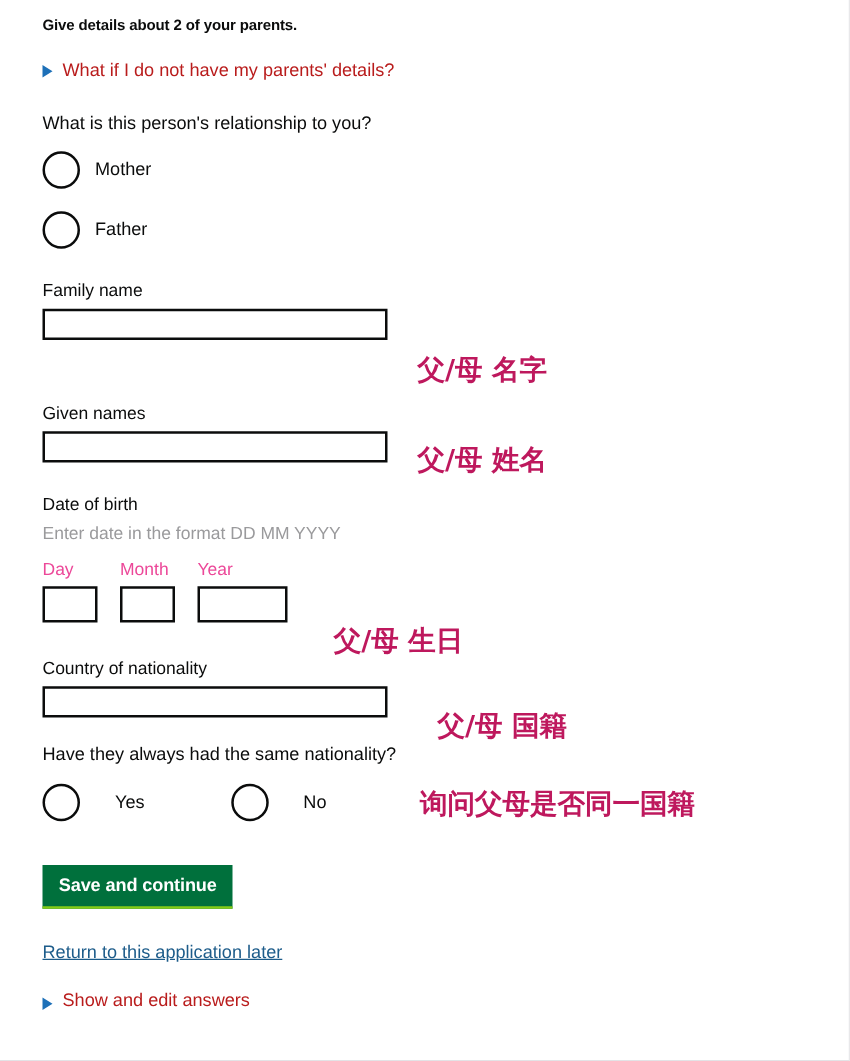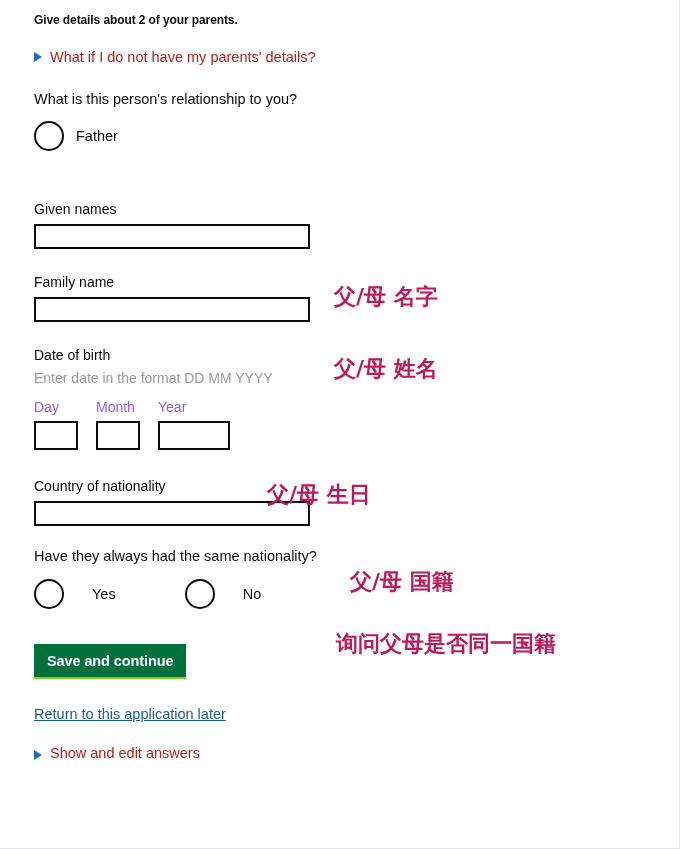--- a/index.html
+++ b/index.html
@@ -126,21 +126,21 @@
     padding: 0 4px;
     border-radius: 0;
     outline: none;
   }
 
   
   .date-labels {
     display: flex;
     align-items: center;
     font-size: 14px;
-    color: #8b5cf6;
+    color: #ec4899;
   }
   .date-labels .dl-day   { width: 44px; }
   .date-labels .dl-month { width: 44px; margin-left: 18px; }
   .date-labels .dl-year  { margin-left: 18px; }
   .date-inputs {
     display: flex;
     align-items: center;
     margin-top: 6px;
   }
   .date-inputs input {
@@ -197,21 +197,21 @@
     position: absolute;
     color: #be185d;
     font-size: 22px;
     font-weight: bold;
     white-space: nowrap;
     line-height: 1;
     font-family: "DejaVu Sans", sans-serif;
   }
   .ann-given    { left: 334px; top: 286px; }
   .ann-family   { left: 334px; top: 358px; }
-  .ann-dob      { left: 267px; top: 484px; }
+  .ann-dob      { left: 267px; top: 503px; }
   .ann-nat      { left: 350px; top: 571px; }
   .ann-same-nat { left: 336px; top: 633px; }
 </style>
 </head>
 <body>
 
 <div class="page">
   <div class="content">
 
     <h1 class="page-heading">Give details about 2 of your parents.</h1>
@@ -219,31 +219,35 @@
     <div class="details-link">
       <span class="details-arrow"></span>
       <span class="details-text">What if I do not have my parents' details?</span>
     </div>
 
     <div class="question-label">What is this person's relationship to you?</div>
 
     <div class="radio-group">
       <label class="radio-row">
         <span class="radio-circle"></span>
+        <span class="radio-label">Mother</span>
+      </label>
+      <label class="radio-row">
+        <span class="radio-circle"></span>
         <span class="radio-label">Father</span>
       </label>
     </div>
 
+    <div class="field-block">
+      <div class="field-label">Family name</div>
+      <input class="text-input" type="text" placeholder="" style="">
+    </div>
+
     <div class="field-block" style="margin-top:50px;">
       <div class="field-label">Given names</div>
-      <input class="text-input" type="text" placeholder="" style="">
-    </div>
-
-    <div class="field-block">
-      <div class="field-label">Family name</div>
       <input class="text-input" type="text" placeholder="" style="">
     </div>
 
     <div class="field-block">
       <div class="field-label">Date of birth</div>
       <div class="field-hint">Enter date in the format DD MM YYYY</div>
       <div class="date-labels">
         <span class="dl-day">Day</span>
         <span class="dl-month">Month</span>
         <span class="dl-year">Year</span>

